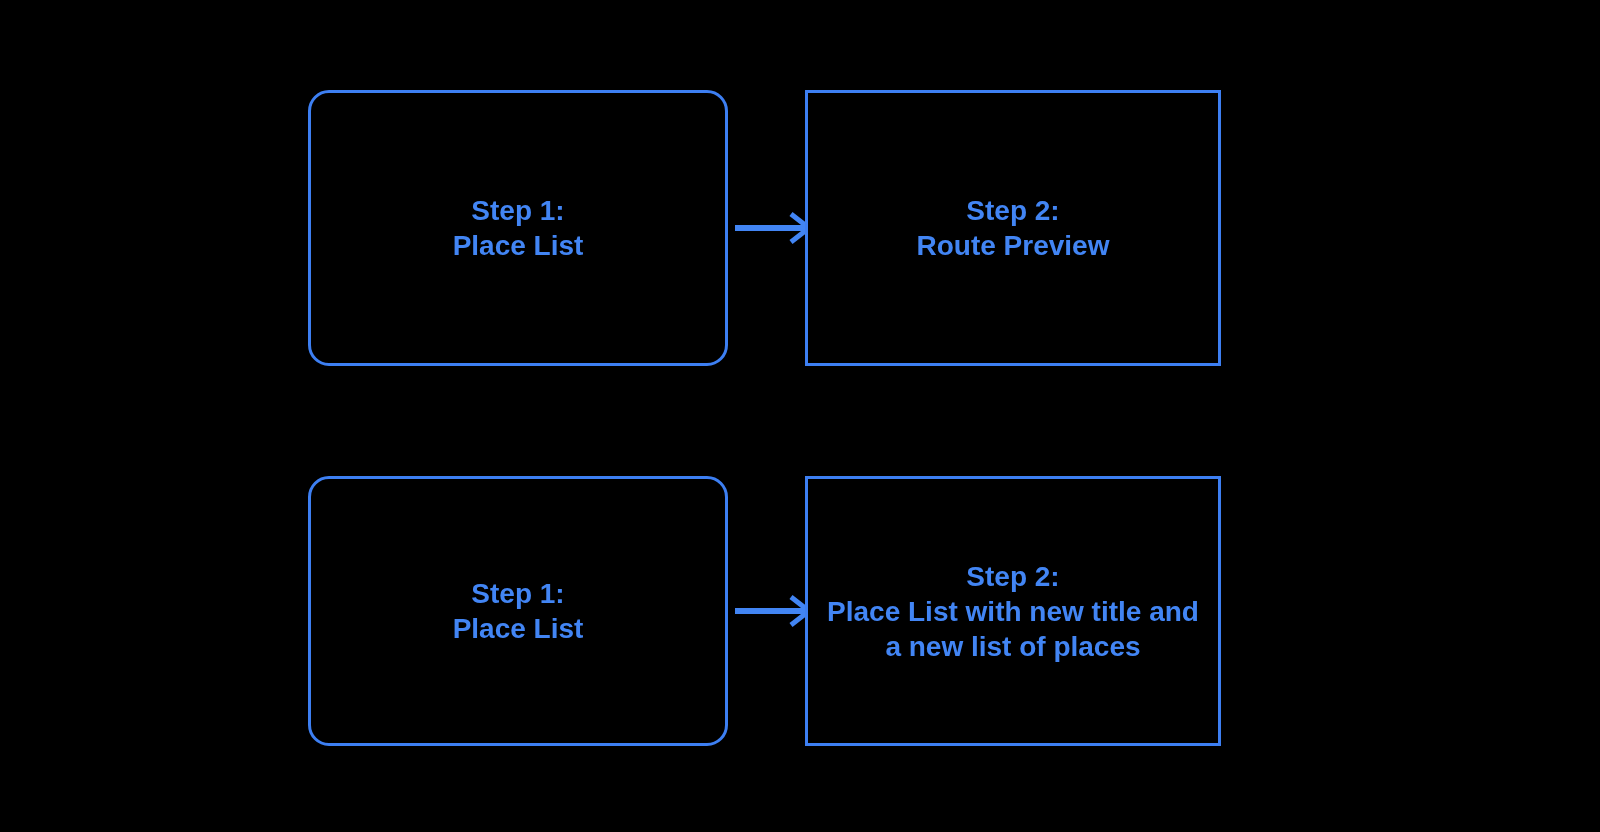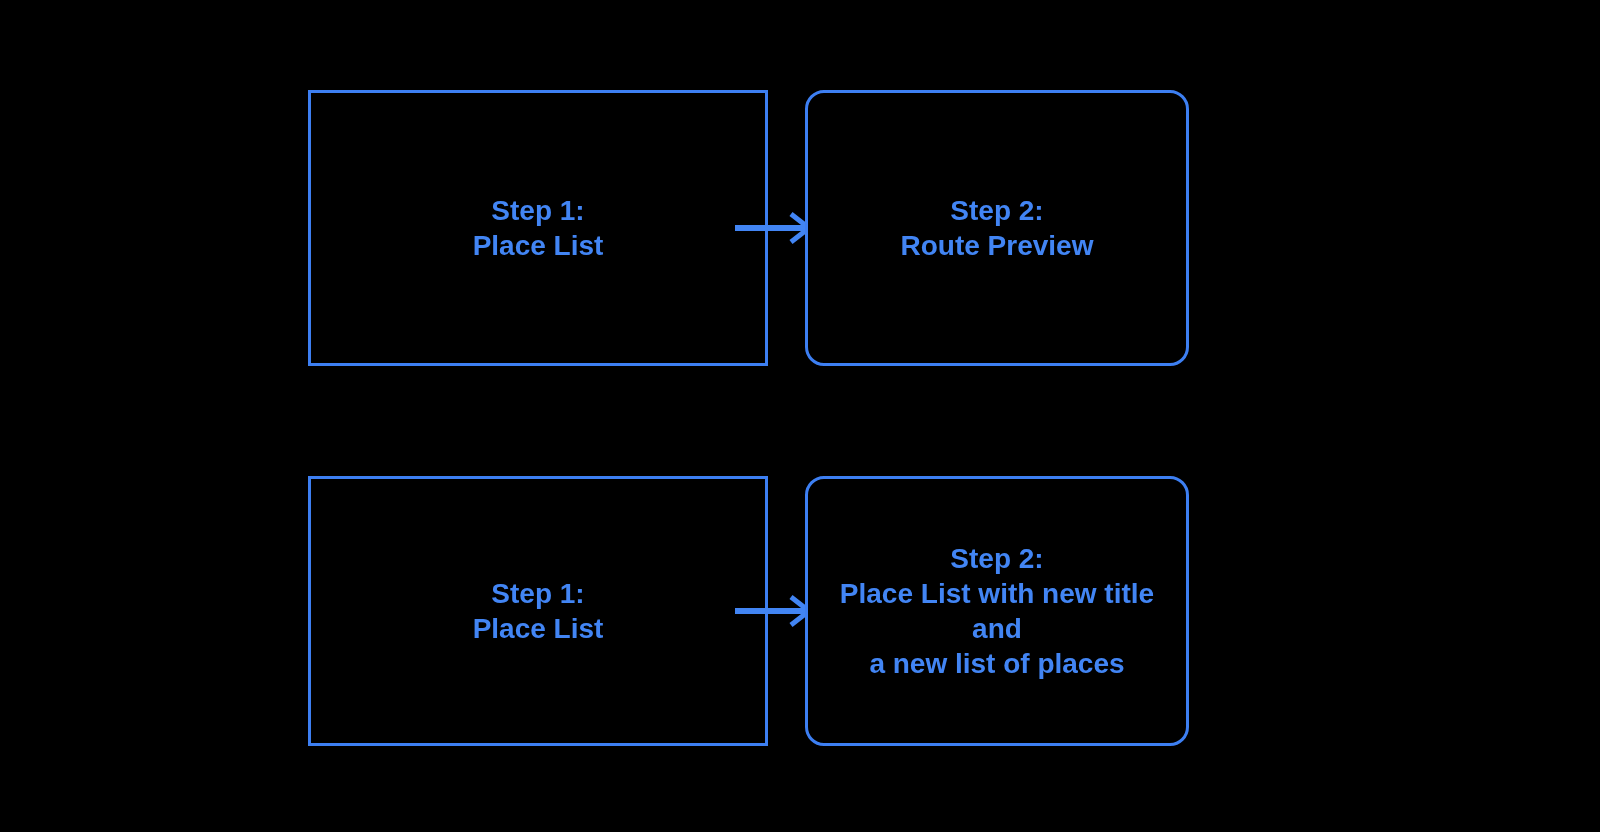--- a/index.html
+++ b/index.html
@@ -37,26 +37,26 @@
     border: 3px solid #3d7ff2;
     background: #000000;
     display: flex;
     align-items: center;
     justify-content: center;
     text-align: center;
   }
 
   .step-box.box-left {
     left: 308px;
-    width: 460px;
+    width: 420px;
+    border-radius: 21px;
   }
   .step-box.box-right {
     left: 805px;
-    width: 384px;
-    border-radius: 19px;
+    width: 416px;
   }
   #row-0 .step-box { top: 0; height: 276px; }
   #row-1 .step-box { top: 0; height: 270px; }
 
   .step-label {
     color: #4285f4;
     font-family: "Liberation Sans", sans-serif;
     font-size: 28px;
     font-weight: bold;
     line-height: 35px;

